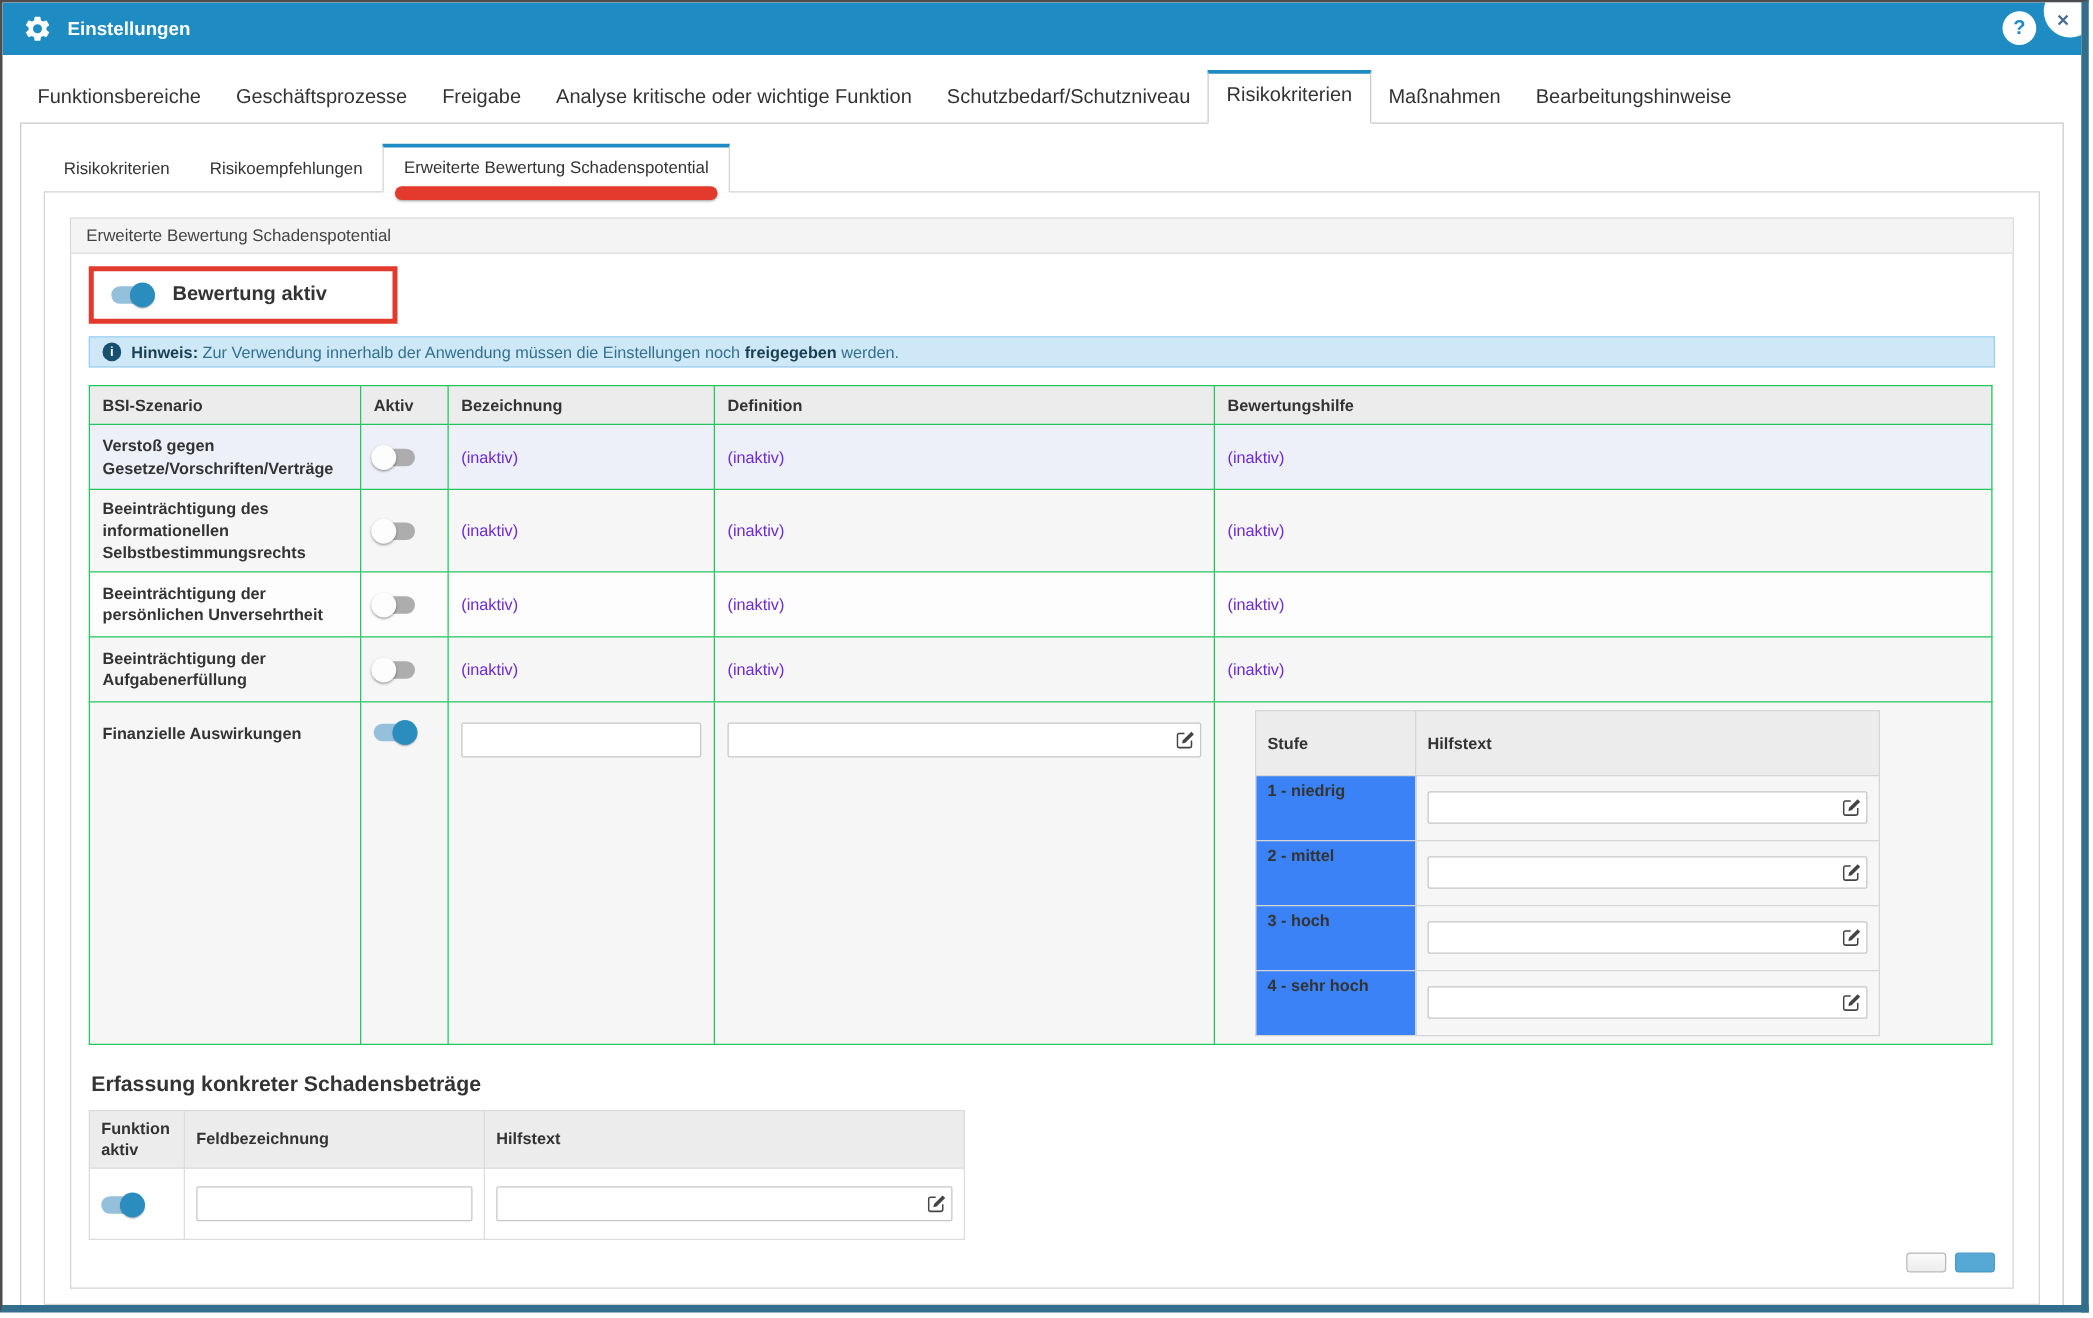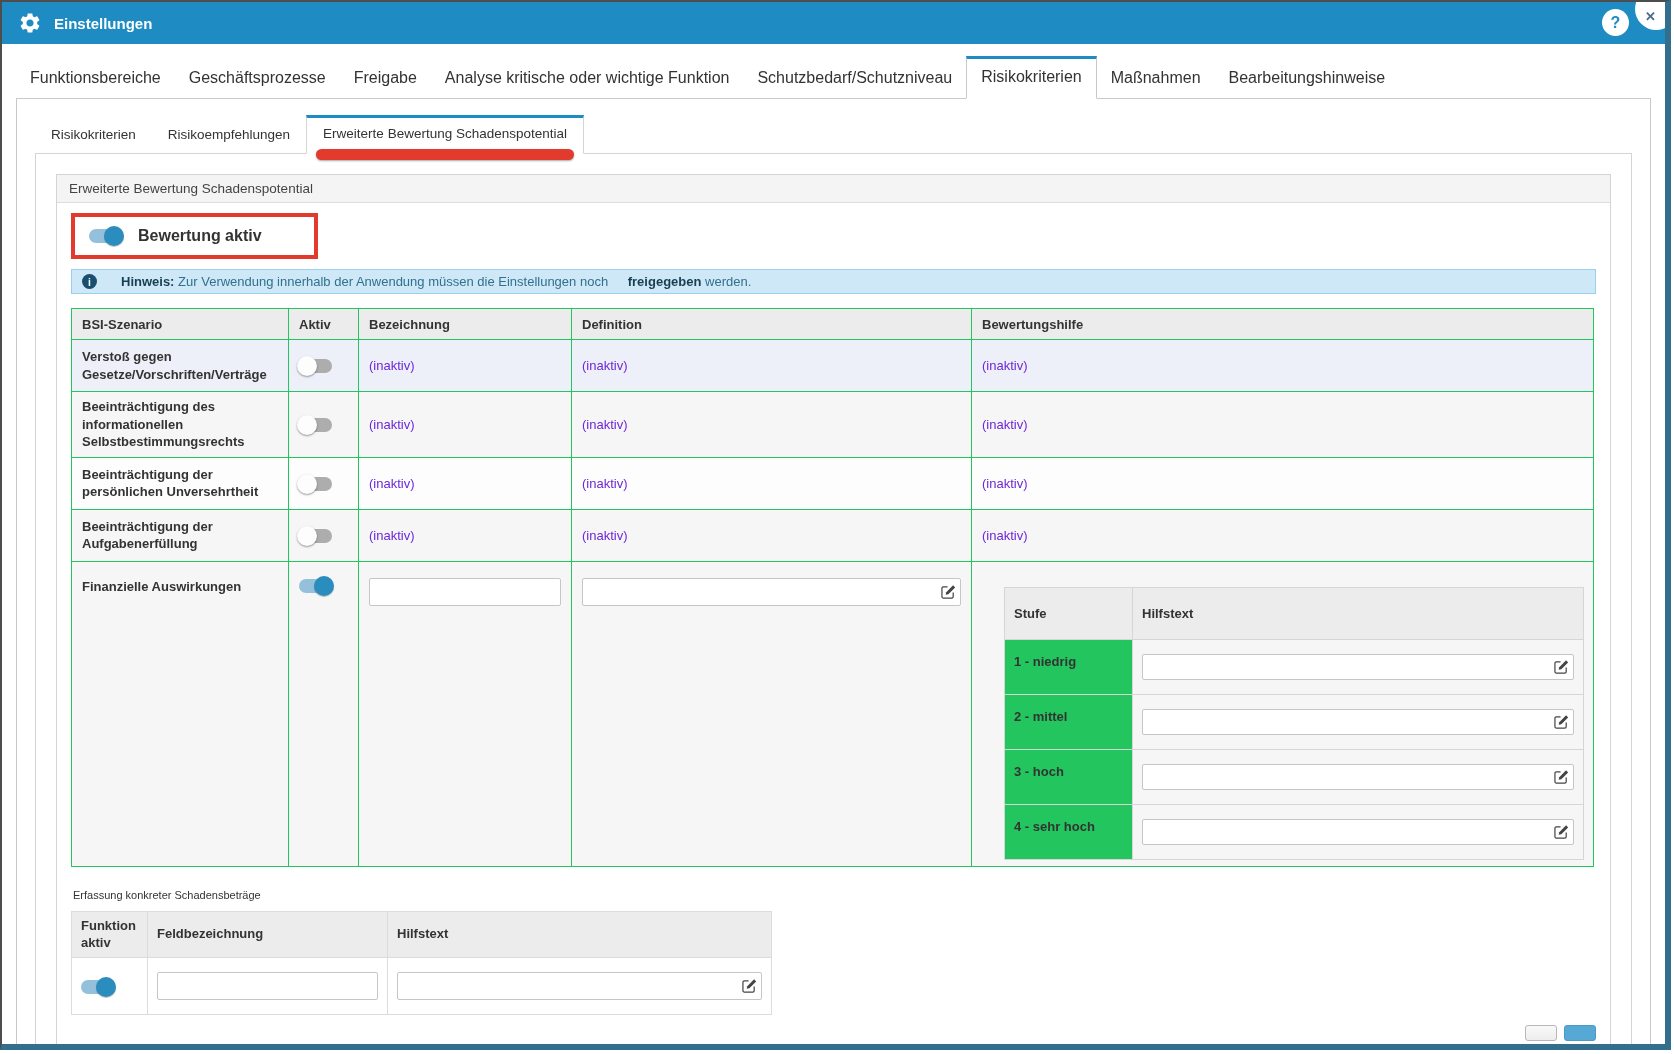--- a/index.html
+++ b/index.html
@@ -73,21 +73,21 @@
   .red-box {
     display:inline-flex; align-items:center; gap:16px;
     border:4px solid #e23a2d; padding:10px 52px 10px 14px; margin:0 0 10px; background:#fff;
   }
   .red-box .lbl { font-size:16px; font-weight:bold; }
   
   .notice {
     display:flex; align-items:center; gap:8px; background:#cfe8f7; border:1px solid #9bcfee;
     padding:4px 10px; font-size:13px; color:#31708f; margin-bottom:14px;
   }
-  .notice b { color:#173f52;margin-left:16px; }
+  .notice b { color:#173f52; }
   .info-icon {
     width:15px; height:15px; border-radius:50%; background:#16506e; color:#fff;
     font-size:10.5px; font-weight:bold; display:flex; align-items:center; justify-content:center; flex:none;
   }
   
   table { border-collapse:collapse; table-layout:fixed; font-size:13px; }
   .main-table { width:1522px; }
   .main-table th, .main-table td { border:1px solid #22c55e; padding:6px 10px; text-align:left; }
   .main-table thead th { background:#ececec; font-weight:bold; height:18px; }
   .rb { background:#edf0f9; }
@@ -103,28 +103,28 @@
     width:100%; height:28px; border:1px solid #c6c6c6; border-radius:2px; box-sizing:border-box;
     padding:2px 6px; font:13px "Liberation Sans", sans-serif; background:#fff;
   }
   .input-wrap { position:relative; }
   .input-wrap.with-icon .txt { padding-right:28px; }
   .edit-btn {
     position:absolute; right:5px; top:50%; transform:translateY(-50%);
     background:none; border:none; padding:0; cursor:pointer; line-height:0;
   }
   
-  .levels { width:580px; margin:19px 4px 0 22px; }
+  .levels { width:500px; margin:0 4px 0 22px; }
   .levels th, .levels td { border:1px solid #d6d6d6; padding:6px 9px; text-align:left; }
   .levels th { background:#ececec; font-weight:bold; height:16px; }
-  .levels td.lvl { background:#22c55e; font-weight:bold; vertical-align:top; padding-top:14px; }
+  .levels td.lvl { background:#3b82f6; font-weight:bold; vertical-align:top; padding-top:4px; }
   .levels td { height:34px; vertical-align:middle; }
   .levels .txt { height:26px; }
   
-  .section-title { font-weight:normal; font-size:11px; margin:22px 0 10px 2px; }
+  .section-title { font-weight:bold; font-size:17px; margin:22px 0 10px 2px; }
   .small-table { width:700px; }
   .small-table th, .small-table td { border:1px solid #dcdcdc; padding:6px 9px; text-align:left; }
   .small-table th { background:#ececec; font-weight:bold; line-height:1.3; }
   .small-table td { height:44px; vertical-align:middle; }
   
   .footer { display:flex; justify-content:flex-end; gap:7px; margin-top:10px; }
   .btn {
     display:inline-flex; align-items:center; gap:8px; font-size:13.5px; cursor:pointer;
     padding:7px 15px; border-radius:3px; border:1px solid #b7b7b7;
     background:linear-gradient(#fafafa,#ededed); color:#333;

